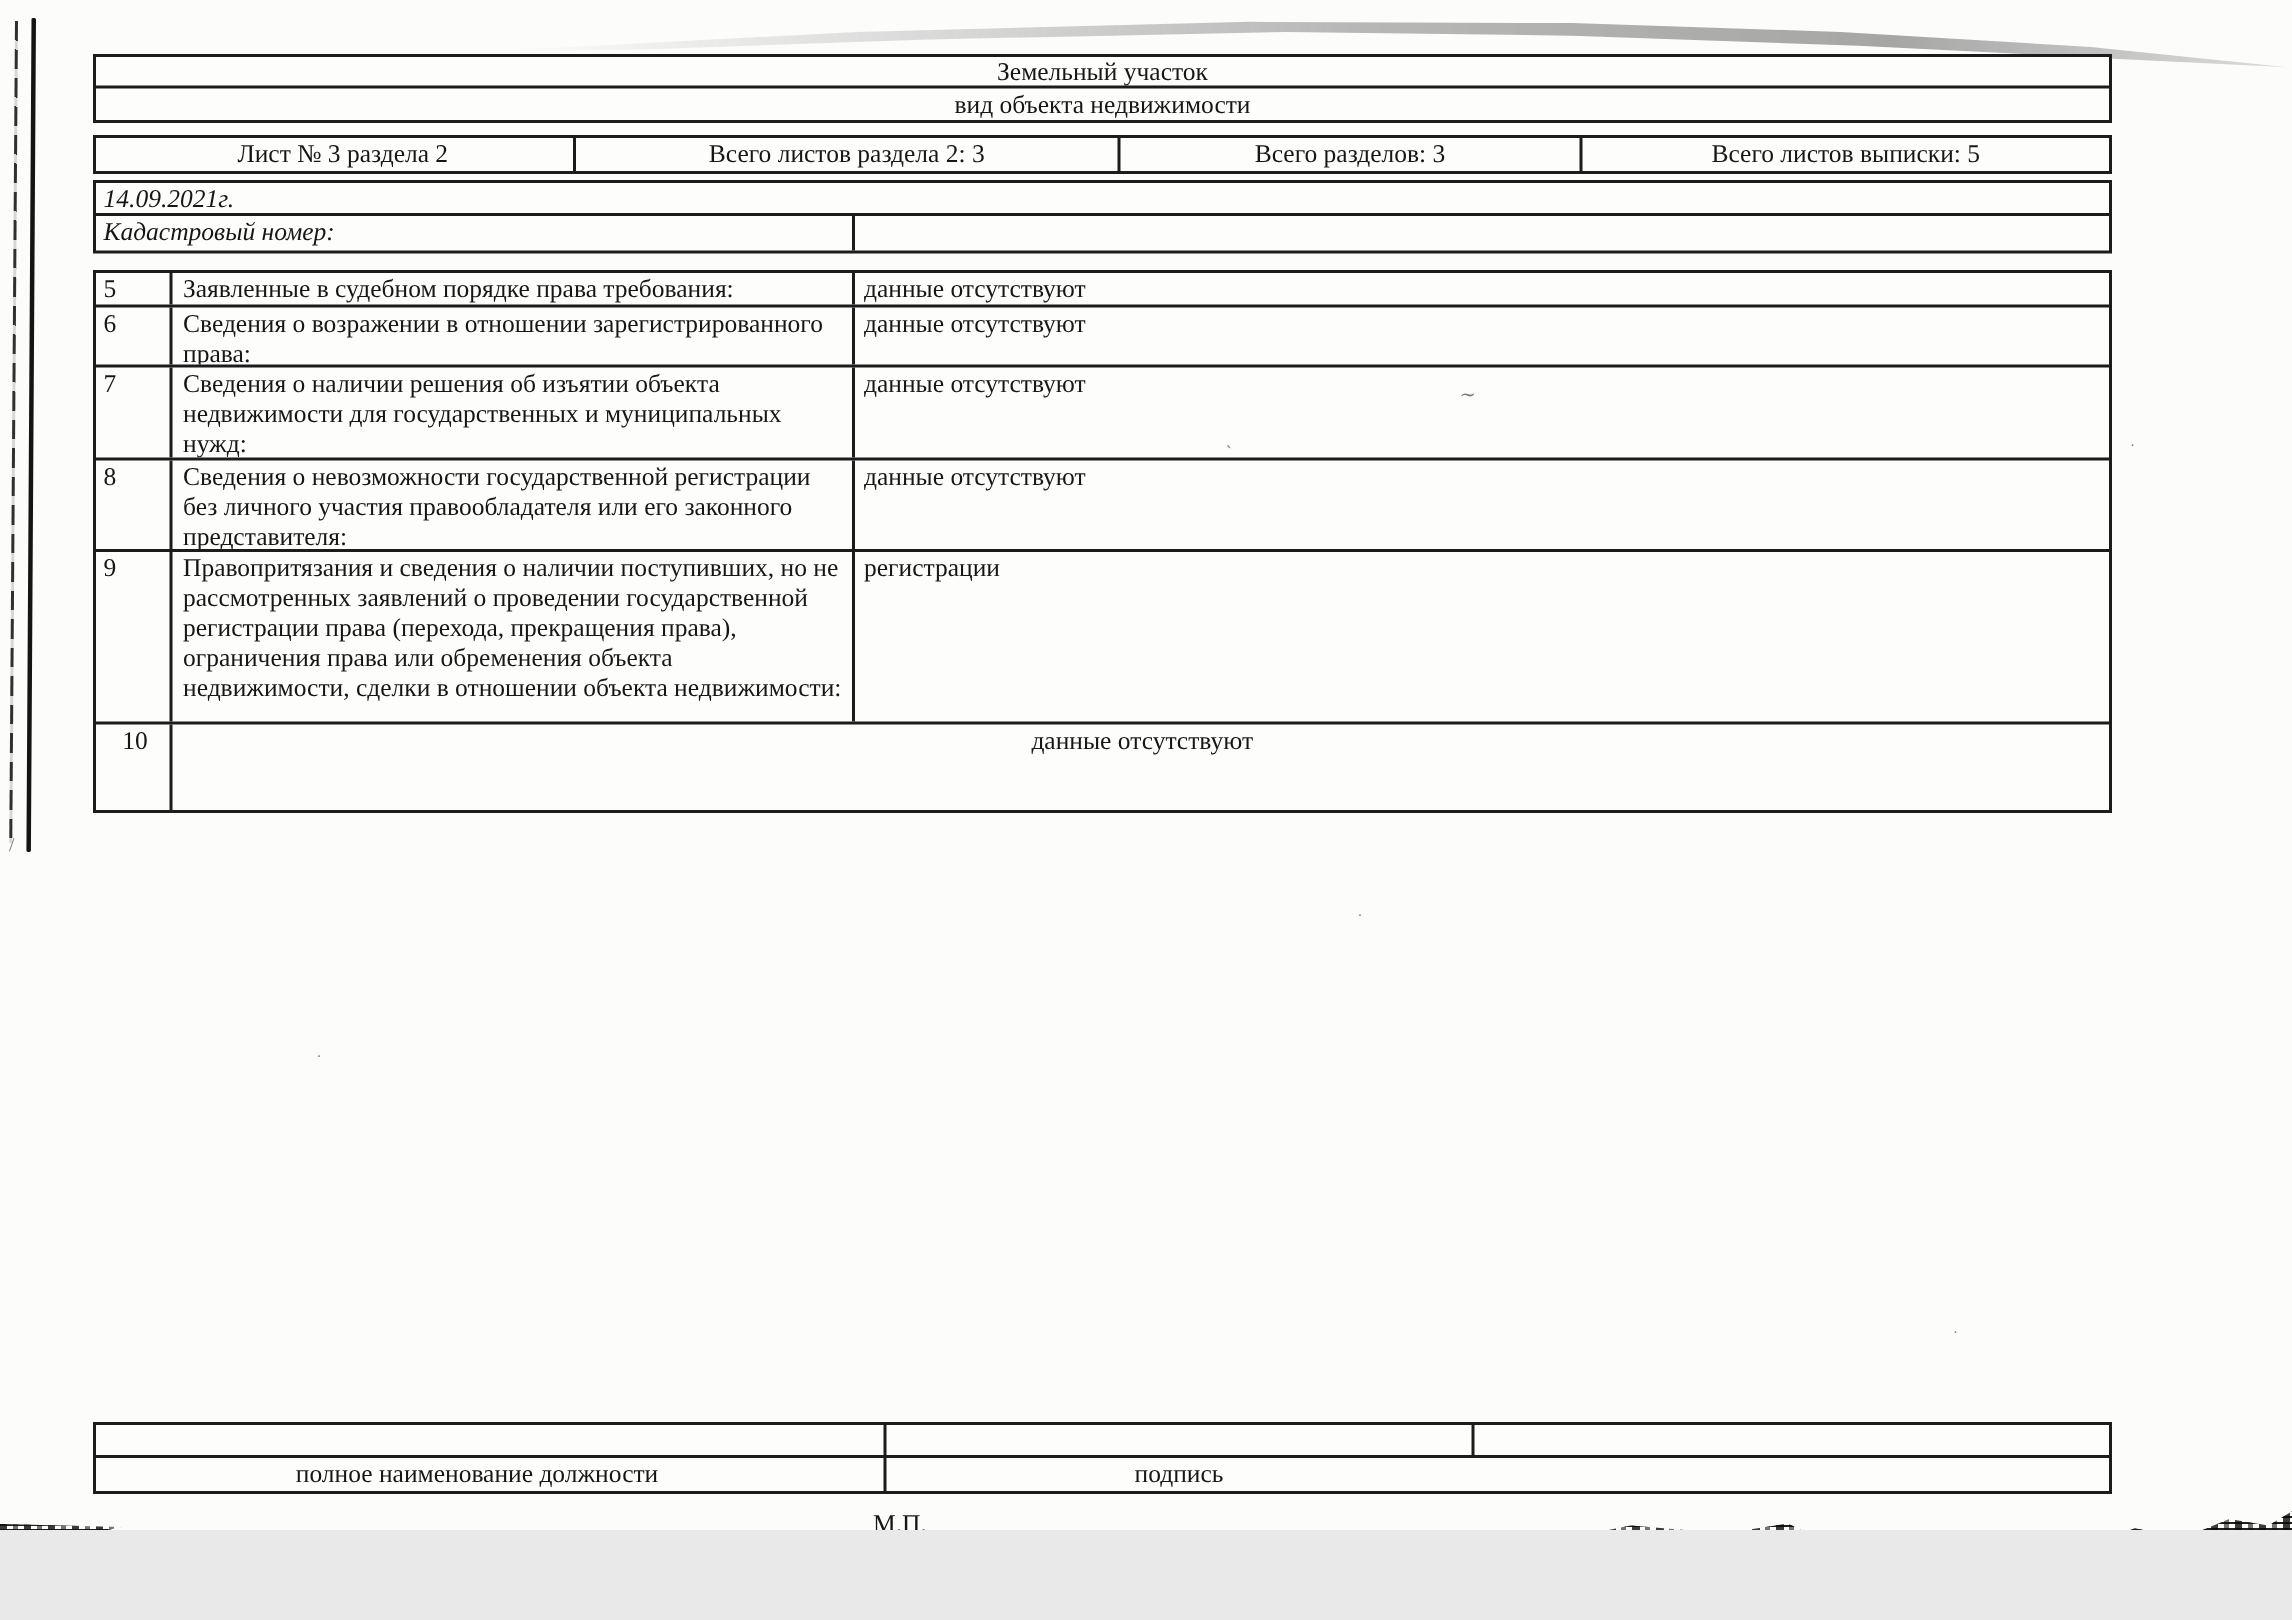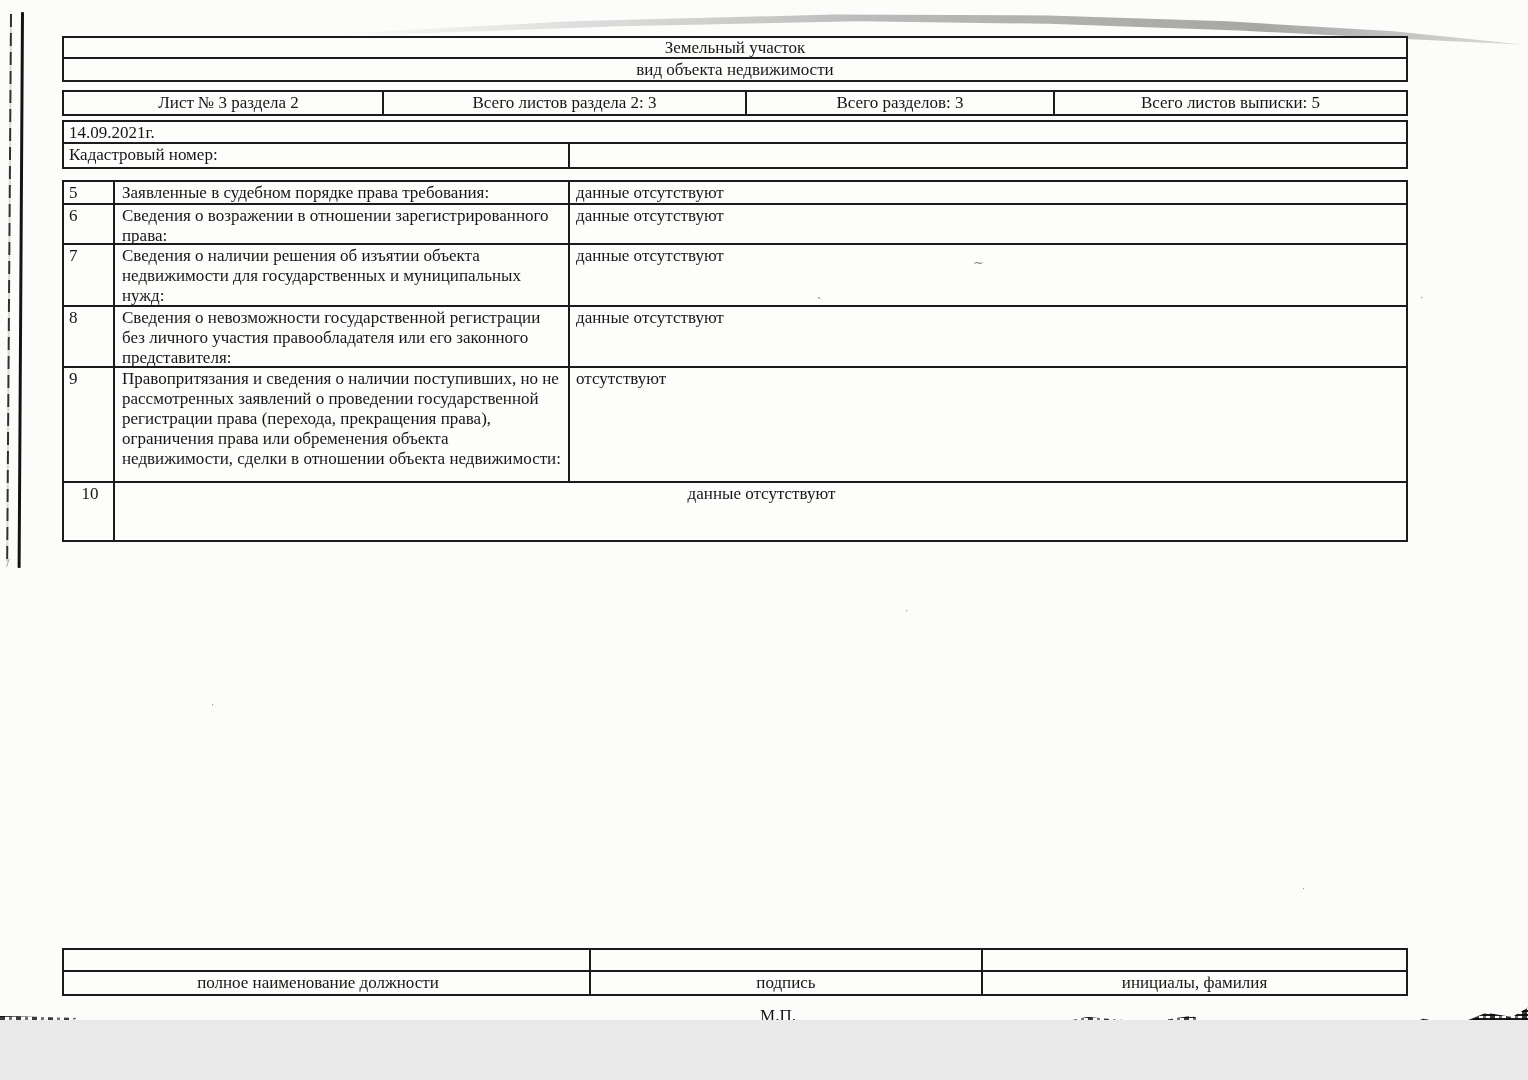--- a/index.html
+++ b/index.html
@@ -17,38 +17,38 @@
     position:absolute;left:62px;width:1346px;
     box-sizing:border-box;
     border:2px solid #1c1c1c;
     background:#fdfdfc;
   }
   .row{display:flex;box-sizing:border-box;}
   .row.bb{border-bottom:2px solid #1c1c1c;}
   .cell{box-sizing:border-box;overflow:hidden;line-height:20px;}
   .cell.bl{border-left:2px solid #1c1c1c;}
   .center{display:flex;align-items:center;justify-content:center;text-align:center;}
-  .padcell{padding:1px 4px 0 5px;}
+  .padcell{padding:1px 4px 0 5px;font-style:italic;}
 
   
   .hrow{height:21px;}
   
   .sc{height:22px;}
 
   
   .c-num{flex:0 0 51px;border-right:2px solid #1c1c1c;padding:1px 2px 0 5px;}
   .c-label{flex:0 0 455px;border-right:2px solid #1c1c1c;padding:1px 5px 0 7px;}
   .c-val{flex:1 1 auto;padding:1px 4px 0 6px;}
 
   
   .s1{flex:0 0 508px;}
   .s2{flex:0 0 392px;border-left:2px solid #1c1c1c;margin-left:17px;}
   .s3{flex:1 1 auto;border-left:2px solid #1c1c1c;}
 
-  .mp{position:absolute;left:582px;width:392px;top:1006px;text-align:center;}
+  .mp{position:absolute;left:582px;width:392px;top:1006px;text-align:left;}
 
   
   .scan-shadow{
     position:absolute;left:333px;top:7px;width:1192px;height:42px;
     background:linear-gradient(to right,rgba(130,130,130,0) 0%,rgba(115,115,115,.50) 48%,rgba(95,95,95,.55) 78%,rgba(140,140,140,.28) 100%);
     clip-path:polygon(0 64%,20% 34%,42% 18%,60% 20%,75% 34%,89% 58%,100% 90%,90% 76%,76% 56%,60% 40%,44% 34%,24% 46%,8% 62%);
     filter:blur(1.4px);
   }
   .edge-line-a{
     position:absolute;left:10px;top:14px;width:2px;height:548px;
@@ -131,38 +131,37 @@
       <div class="cell c-val">данные отсутствуют</div>
     </div>
     <div class="row bb" style="height:61px;">
       <div class="cell c-num">8</div>
       <div class="cell c-label">Сведения о невозможности государственной регистрации без личного участия правообладателя или его законного представителя:</div>
       <div class="cell c-val">данные отсутствуют</div>
     </div>
     <div class="row bb" style="height:115px;">
       <div class="cell c-num">9</div>
       <div class="cell c-label">Правопритязания и сведения о наличии поступивших, но не рассмотренных заявлений о проведении государственной регистрации права (перехода, прекращения права), ограничения права или обременения объекта недвижимости, сделки в отношении объекта недвижимости:</div>
-      <div class="cell c-val">отсутствуют</div>
+      <div class="cell c-val">регистрации</div>
     </div>
     <div class="row" style="height:57px;text-align:center;">
       <div class="cell c-num">10</div>
       <div class="cell c-val">данные отсутствуют</div>
     </div>
   </div>
 
   <div class="t" style="top:948px;">
     <div class="row bb" style="height:22px;">
       <div class="cell s1"></div>
       <div class="cell s2"></div>
       <div class="cell s3"></div>
     </div>
     <div class="row" style="height:22px;">
       <div class="cell s1 center">полное наименование должности</div>
       <div class="cell s2 center">подпись</div>
-      <div class="cell s3 center">инициалы, фамилия</div>
     </div>
   </div>
 
   <div class="mp">М.П.</div>
 
   <div class="noise n-left"></div>
   <div class="noise n-mid1"></div>
   <div class="noise n-mid2"></div>
   <div class="noise n-center"></div>
   <div class="noise n-right"></div>

